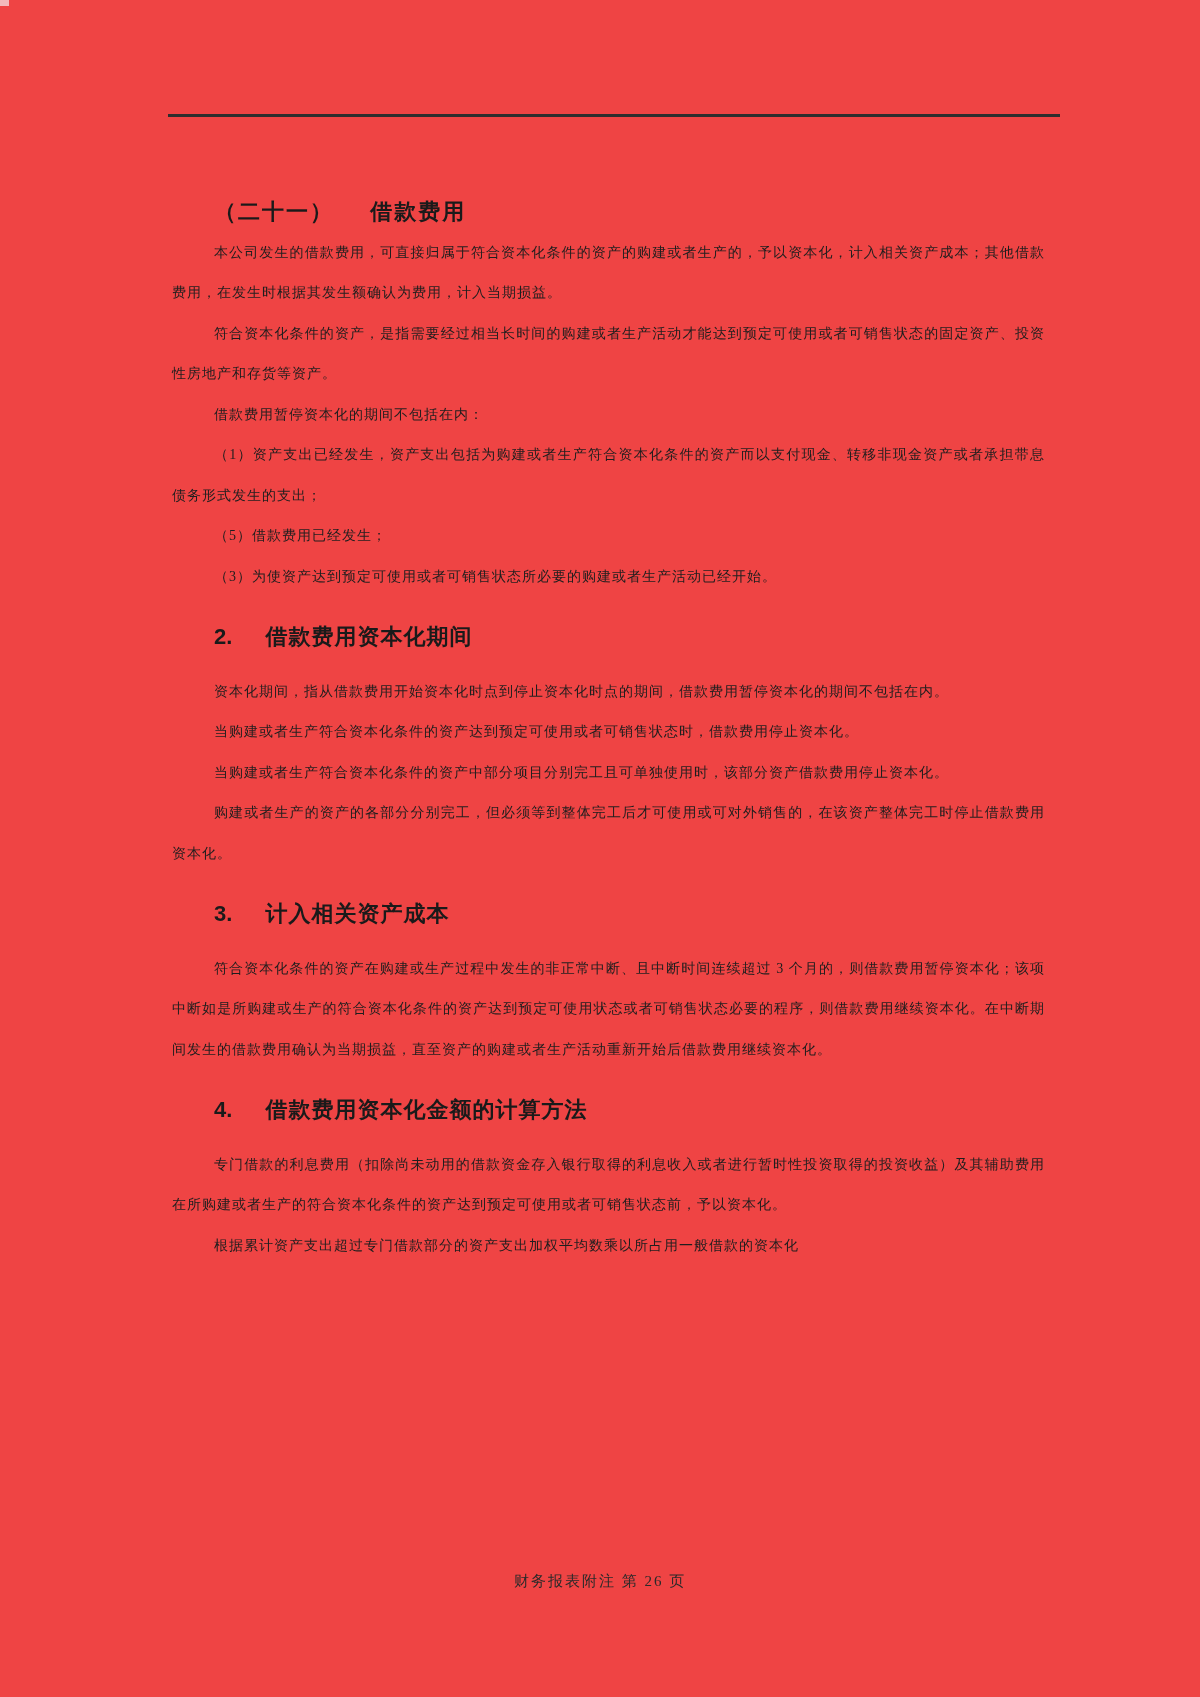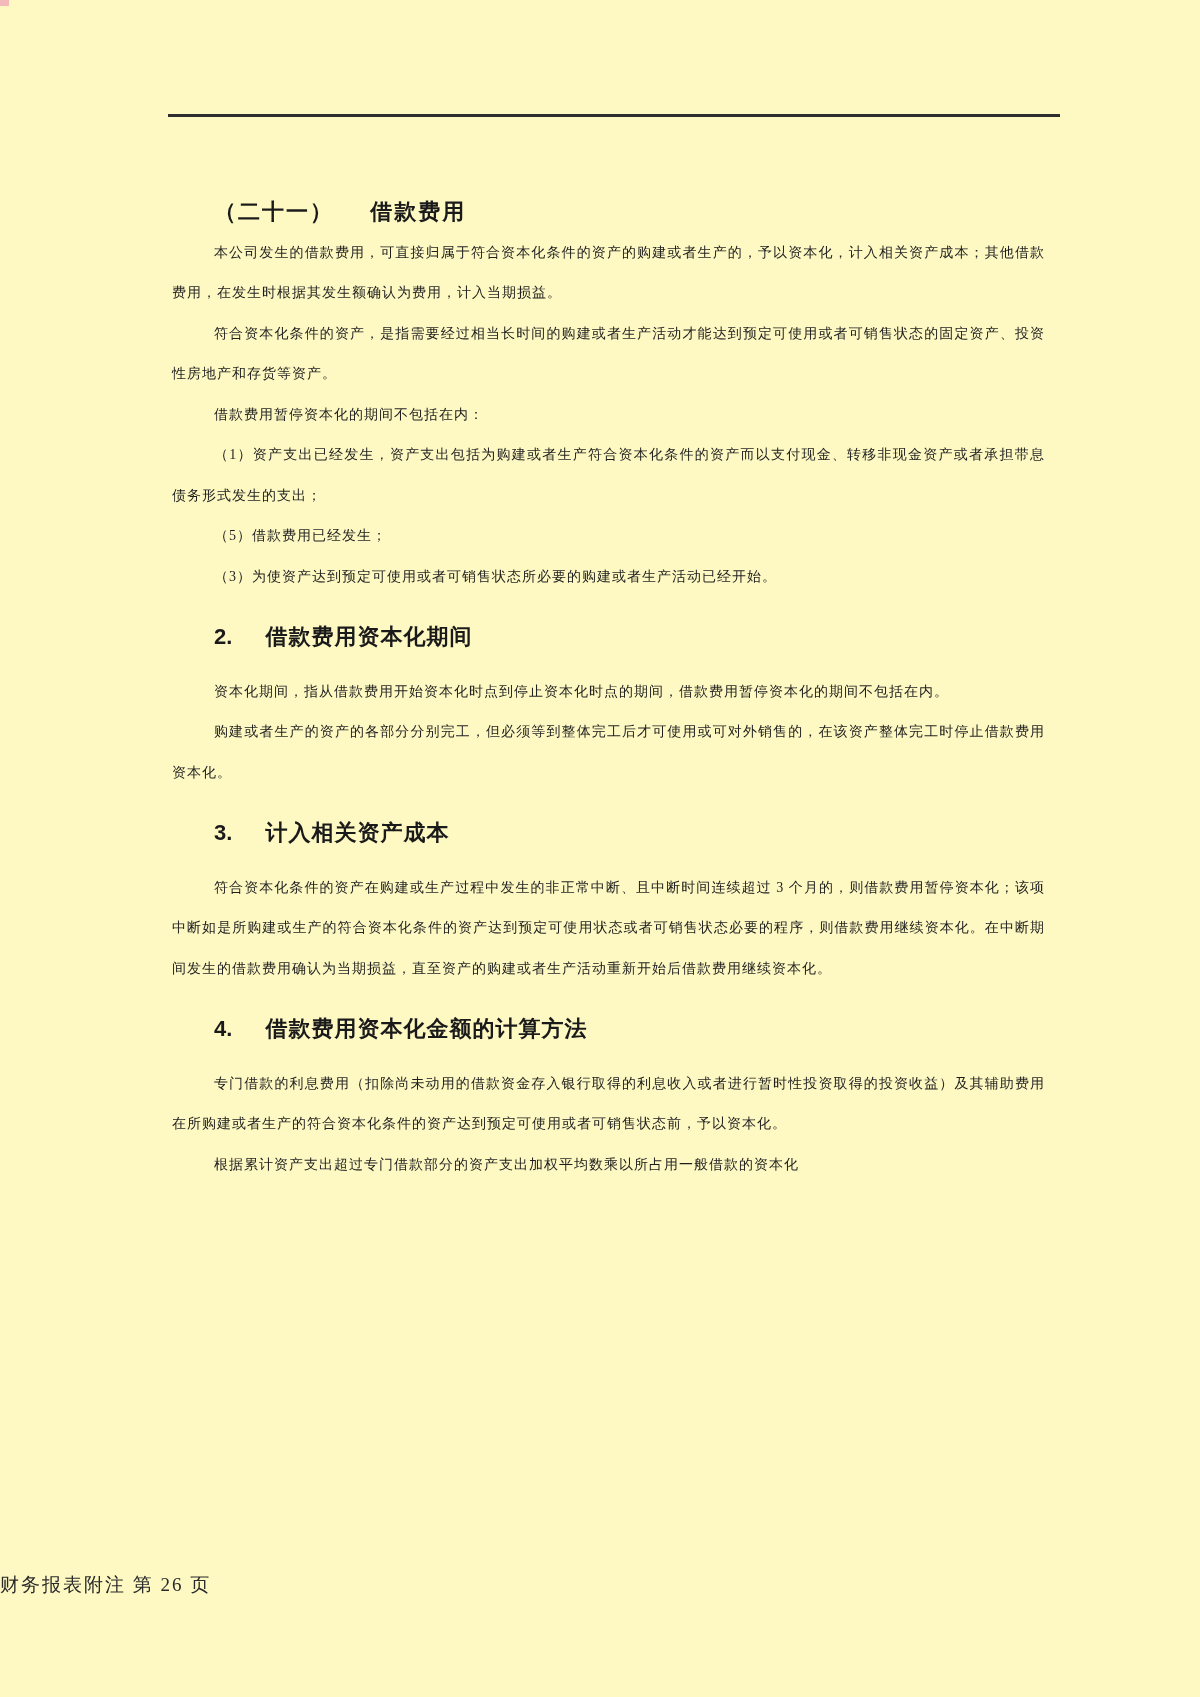--- a/index.html
+++ b/index.html
@@ -4,21 +4,21 @@
 <style>
   html, body {
     margin: 0;
     padding: 0;
     background: #ffffff;
   }
   .page {
     position: relative;
     width: 1200px;
     height: 1697px;
-    background: #fef9c3;
+    background: #ef4444;
     overflow: hidden;
     font-family: "Liberation Serif", "DejaVu Serif", serif;
     color: #1e1e1e;
   }
   .corner-mark {
     position: absolute;
     left: 0;
     top: 0;
     width: 9px;
     height: 6px;
@@ -70,22 +70,22 @@
     text-align: justify;
     text-indent: 42px;
     letter-spacing: 1px;
     word-break: break-all;
   }
   .footer {
     position: absolute;
     left: 0;
     top: 1572px;
     width: 100%;
-    text-align: left;
-    font-size: 19px;
+    text-align: center;
+    font-size: 15px;
     letter-spacing: 2px;
     color: #2a2a2a;
   }
 </style>
 </head>
 <body>
 
 <div class="page">
   <div class="corner-mark"></div>
   <div class="top-rule"></div>
@@ -102,20 +102,22 @@
     <p class="para">借款费用暂停资本化的期间不包括在内：</p>
     <p class="para">（1）资产支出已经发生，资产支出包括为购建或者生产符合资本化条件的资产而以支付现金、转移非现金资产或者承担带息债务形式发生的支出；</p>
     <p class="para">（5）借款费用已经发生；</p>
     <p class="para">（3）为使资产达到预定可使用或者可销售状态所必要的购建或者生产活动已经开始。</p>
 
     <div class="heading">
       <span class="hnum">2.</span>
       <span class="htext">借款费用资本化期间</span>
     </div>
     <p class="para">资本化期间，指从借款费用开始资本化时点到停止资本化时点的期间，借款费用暂停资本化的期间不包括在内。</p>
+    <p class="para">当购建或者生产符合资本化条件的资产达到预定可使用或者可销售状态时，借款费用停止资本化。</p>
+    <p class="para">当购建或者生产符合资本化条件的资产中部分项目分别完工且可单独使用时，该部分资产借款费用停止资本化。</p>
     <p class="para">购建或者生产的资产的各部分分别完工，但必须等到整体完工后才可使用或可对外销售的，在该资产整体完工时停止借款费用资本化。</p>
 
     <div class="heading">
       <span class="hnum">3.</span>
       <span class="htext">计入相关资产成本</span>
     </div>
     <p class="para">符合资本化条件的资产在购建或生产过程中发生的非正常中断、且中断时间连续超过 3 个月的，则借款费用暂停资本化；该项中断如是所购建或生产的符合资本化条件的资产达到预定可使用状态或者可销售状态必要的程序，则借款费用继续资本化。在中断期间发生的借款费用确认为当期损益，直至资产的购建或者生产活动重新开始后借款费用继续资本化。</p>
 
     <div class="heading">
       <span class="hnum">4.</span>

